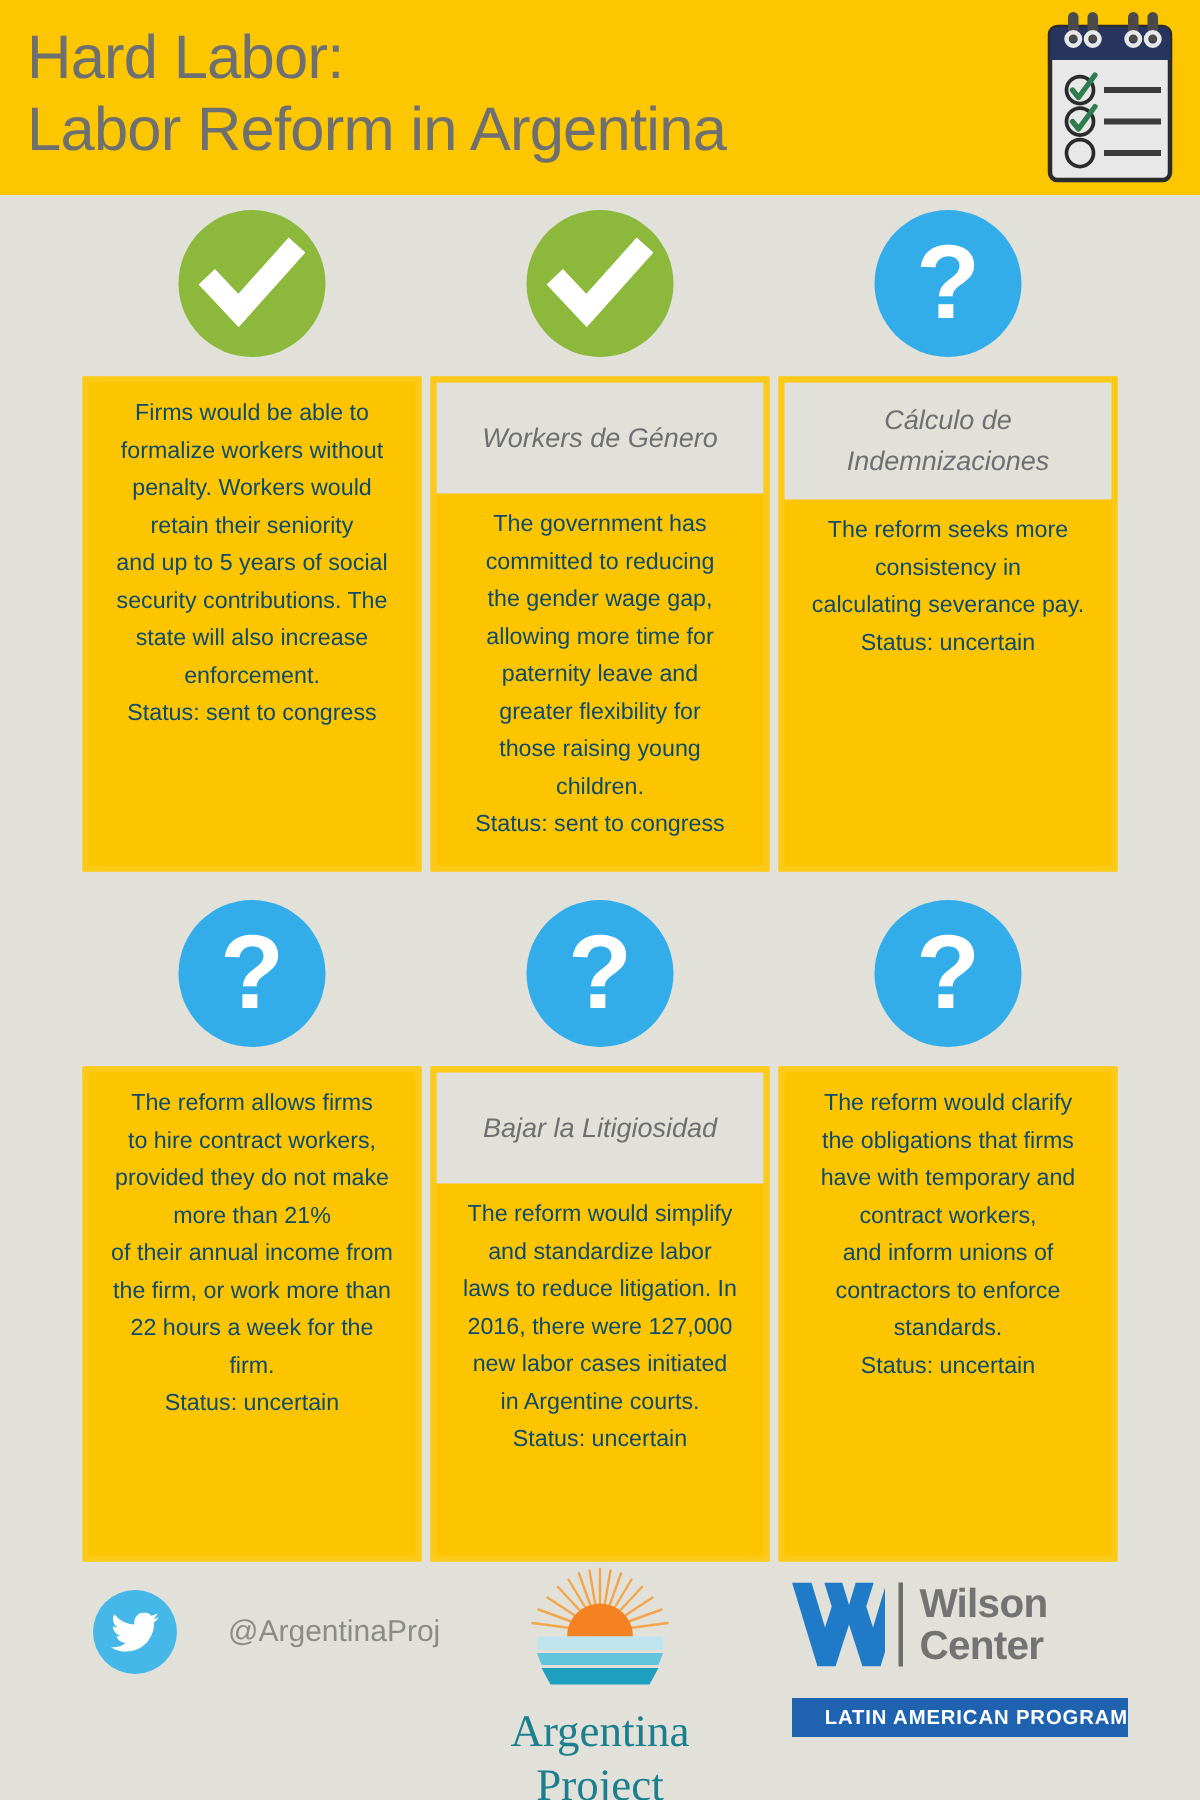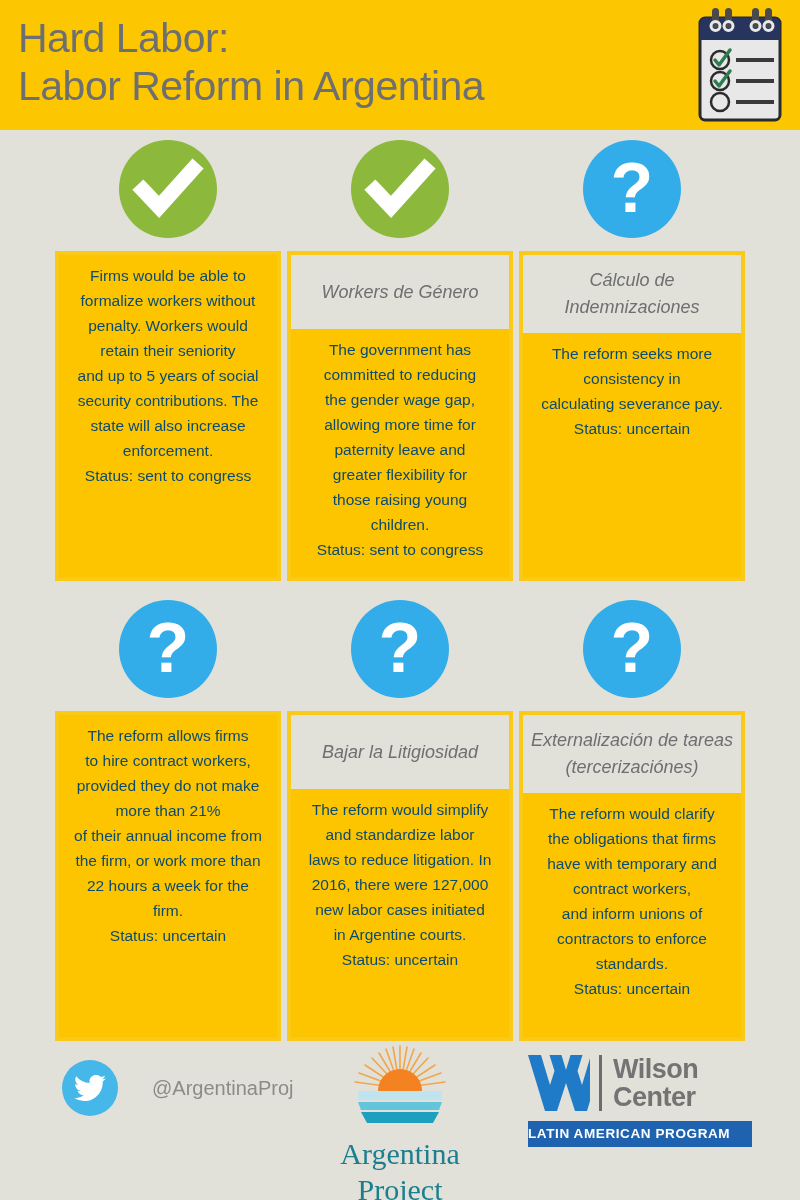--- a/index.html
+++ b/index.html
@@ -177,27 +177,27 @@
   }
   #wilson-name {
     color: #737373;
     font-weight: bold;
     font-size: 27px;
     line-height: 28px;
     white-space: pre-line;
     letter-spacing: -0.5px;
   }
   #wilson-program-bar {
-    margin-top: 7px;
+    margin-top: 18px;
     background: #1f63b0;
     color: #ffffff;
     font-weight: bold;
     font-size: 13.5px;
     letter-spacing: 0.6px;
-    text-align: left;
+    text-align: right;
     padding: 5px 0 6px 0;
   }
 </style>
 </head>
 <body>
 
 <div id="page">
 
   <div id="header">
     <div id="header-title">Hard Labor:
@@ -327,21 +327,20 @@
       </div>
     </div>
 
     <div class="cell c2">
       <div class="badge question">
         <svg viewBox="0 0 98 98">
             <text x="49" y="72" text-anchor="middle" font-family="Liberation Sans, sans-serif" font-size="70" font-weight="bold" fill="#ffffff">?</text>
           </svg>
       </div>
       <div class="card tall-2">
-        <div class="card-title">Externalización de tareas (tercerizaciónes)</div>
         <div class="card-body">The reform would clarify
 the obligations that firms
 have with temporary and
 contract workers,
 and inform unions of
 contractors to enforce
 standards.
 Status: uncertain</div>
       </div>
     </div>

